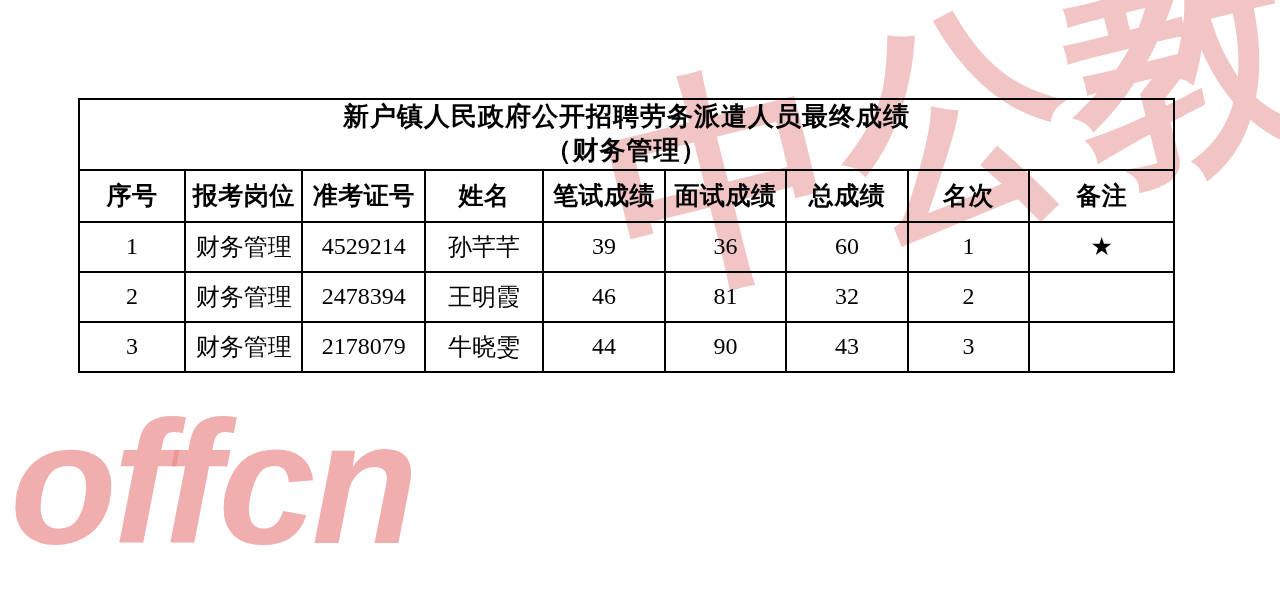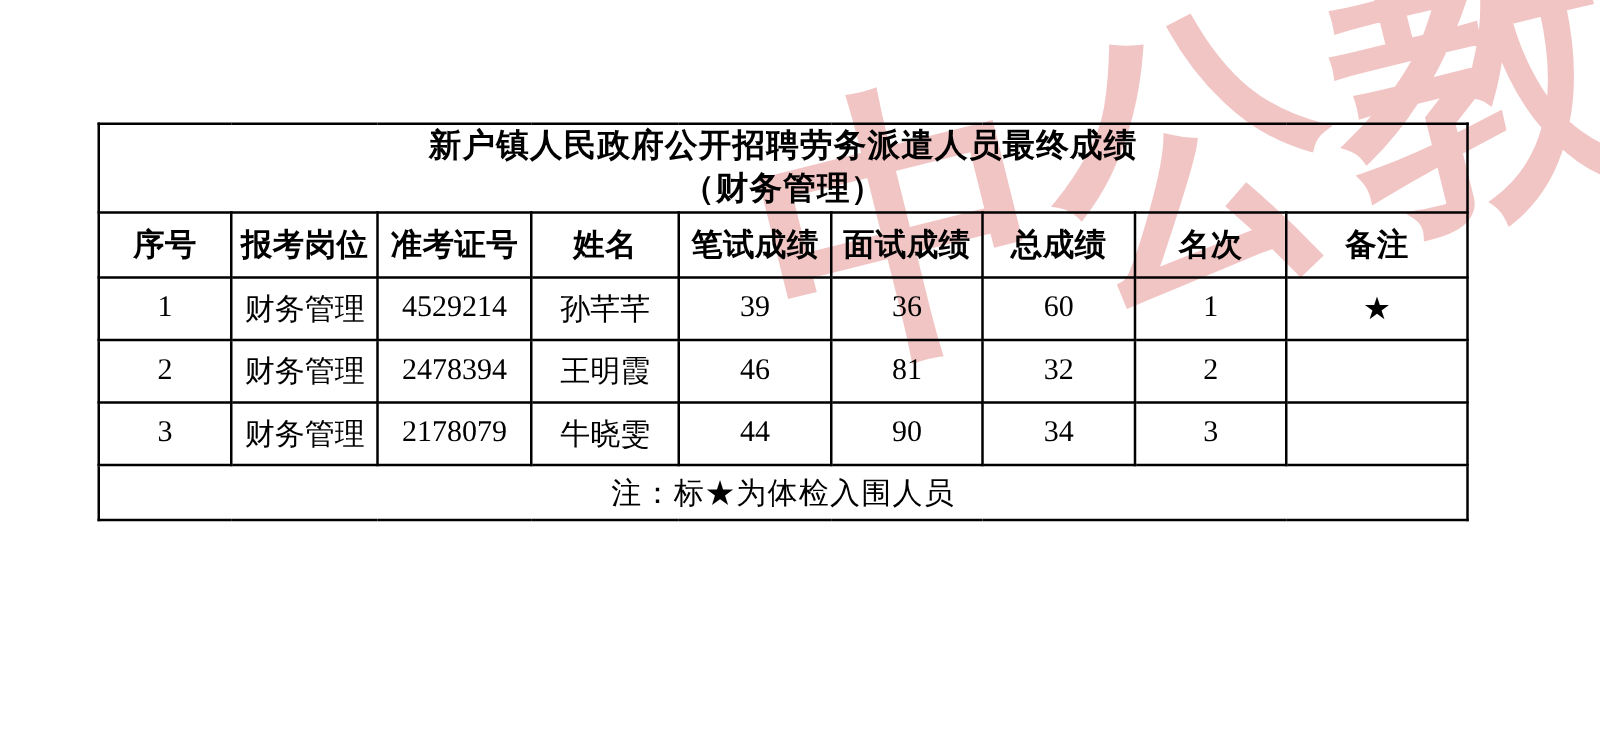--- a/index.html
+++ b/index.html
@@ -114,20 +114,21 @@
   col.c-inter   { width: 11.1%; }
   col.c-total   { width: 11.1%; }
   col.c-rank    { width: 11.1%; }
   col.c-remark  { width: 13.2%; }
 </style>
 </head>
 <body>
 
 <div class="watermark-layer">
   <div class="wm-cn">中公教育</div>
+  <div class="wm-en">offcn</div>
 </div>
 
 <div class="sheet">
   <table class="grade-table">
     <colgroup>
       <col class="c-index">
       <col class="c-post">
       <col class="c-ticket">
       <col class="c-name">
       <col class="c-written">
@@ -178,22 +179,19 @@
         <td>2</td>
         <td></td>
       </tr>
       <tr>
         <td>3</td>
         <td>财务管理</td>
         <td>2178079</td>
         <td>牛晓雯</td>
         <td>44</td>
         <td>90</td>
-        <td>34</td>
+        <td>43</td>
         <td>3</td>
         <td></td>
-      </tr>
-      <tr>
-        <td class="note-cell" colspan="9">注：标★为体检入围人员</td>
       </tr>
     </tbody>
   </table>
 </div>
 
 </body></html>

